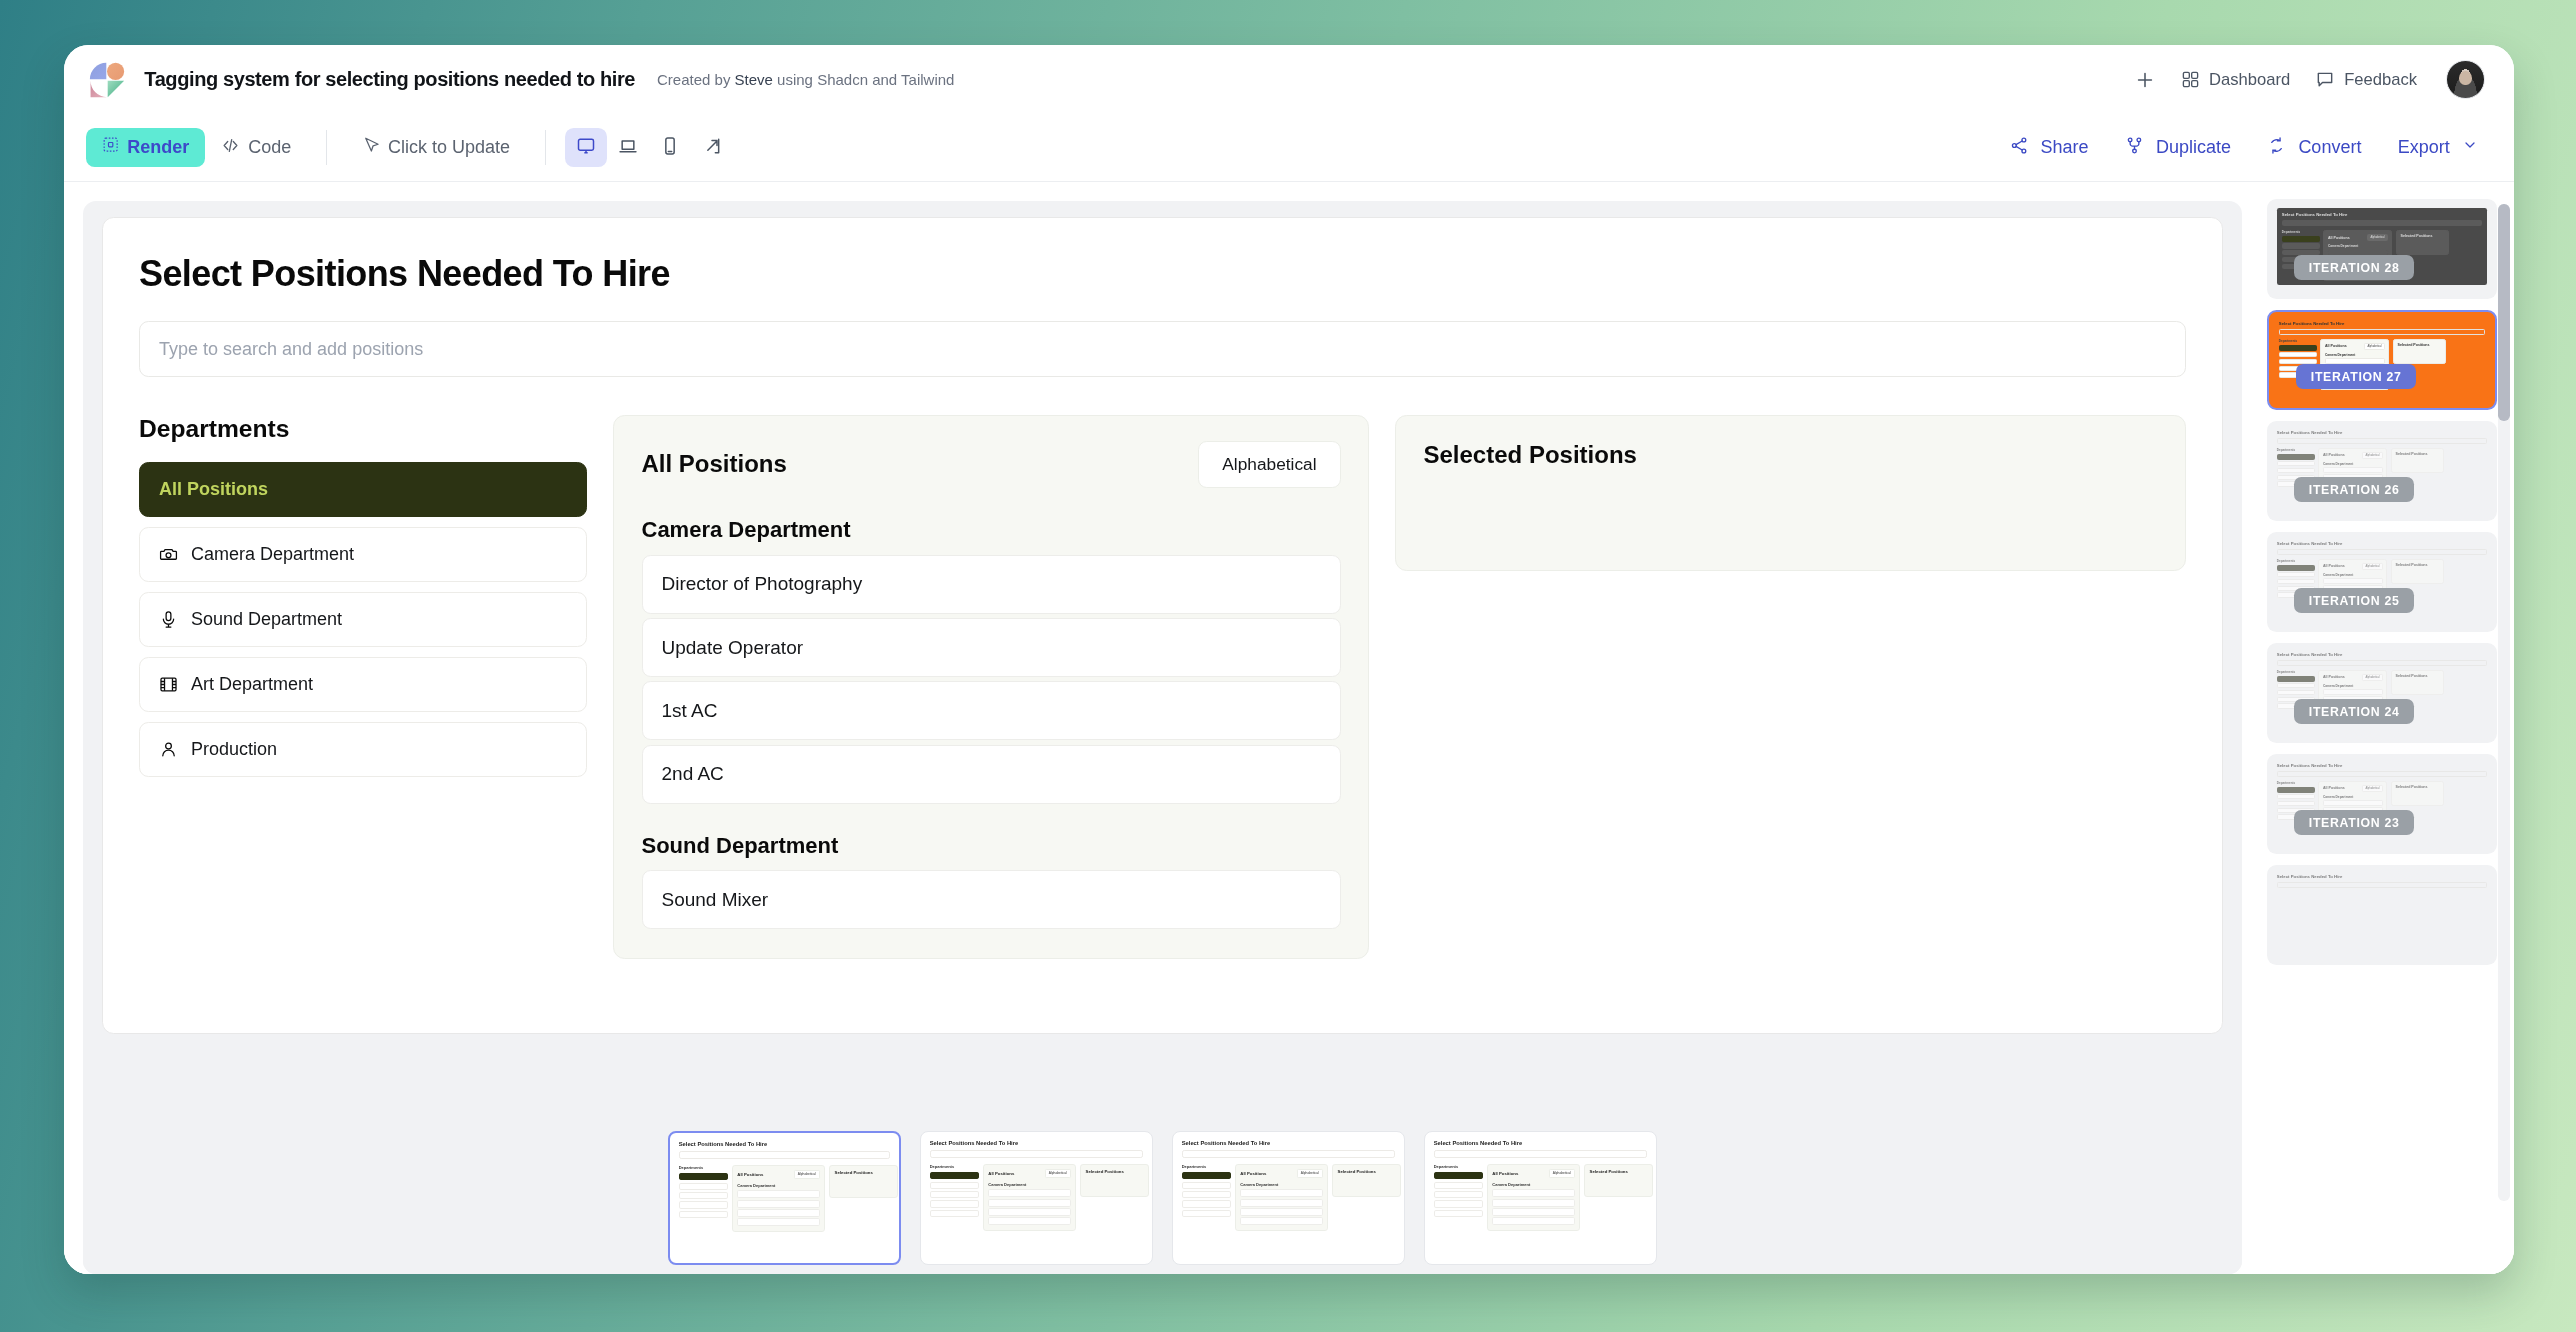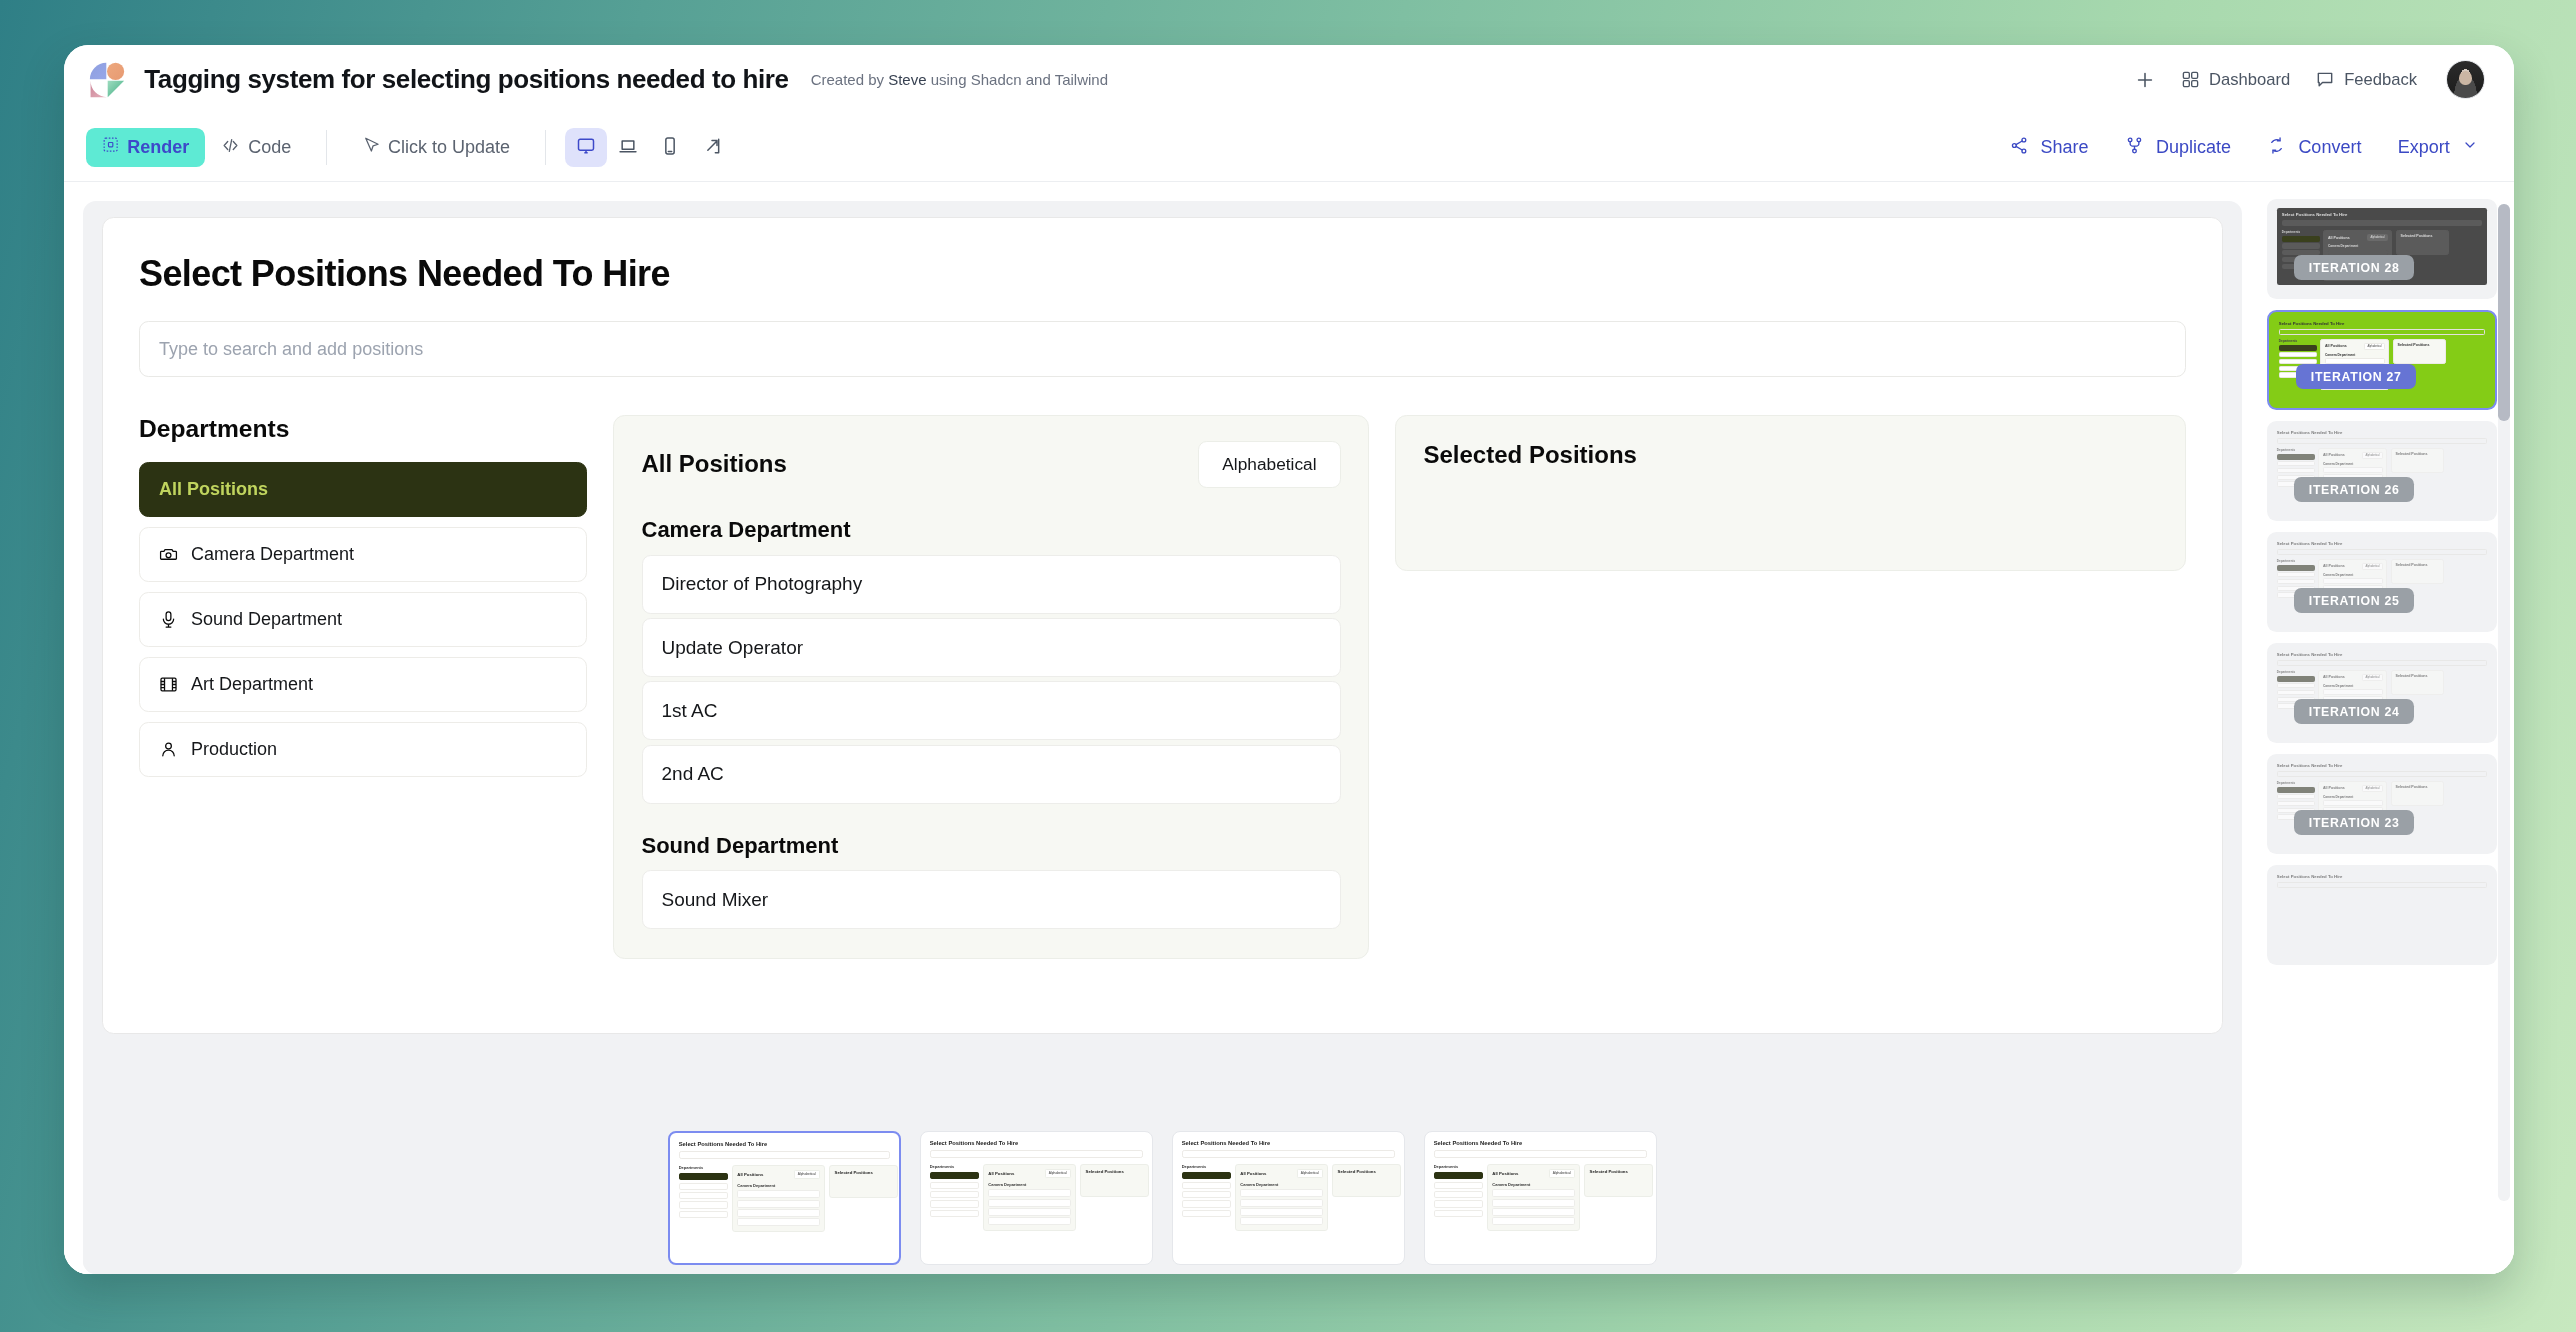--- a/index.html
+++ b/index.html
@@ -28,21 +28,21 @@
   
   .titlebar {
     height: 69px; flex: 0 0 69px;
     display: flex; align-items: center;
     padding: 0 29px 0 23px;
     background: #fff;
   }
   .logo { width: 40px; height: 40px; flex: 0 0 40px; margin-right: 17.3px; position: relative; }
   .logo svg { display: block; }
   .app-title {
-    font-size: 26px; font-weight: 700; color: #111418;
+    font-size: 20px; font-weight: 700; color: #111418;
     letter-spacing: -0.4px; white-space: nowrap;
   }
   .subtitle {
     margin-left: 22px; font-size: 15px; color: #6b7280; white-space: nowrap;
   }
   .subtitle b { color: #374151; font-weight: 400; }
   .tb-spacer { flex: 1 1 auto; }
   .tb-right { display: flex; align-items: center; gap: 24.6px; }
   .tb-btn {
     display: flex; align-items: center; gap: 9.4px;
@@ -222,21 +222,21 @@
     position: absolute; right: 0; top: 0;
     width: 11.6px; height: 217px;
     background: #b6bac4; border-radius: 5.8px;
   }
   .iter-card {
     width: 230px; height: 100px;
     background: #f1f2f4; border-radius: 9.4px;
     margin-bottom: 11px; position: relative; overflow: hidden;
     cursor: pointer; padding: 8.7px 10px;
   }
-  .iter-card.active { background: #84cc16; border: 2.2px solid #7c8cf0; }
+  .iter-card.active { background: #f97316; border: 2.2px solid #7c8cf0; }
   .iter-badge {
     position: absolute; left: 27.5px; bottom: 19px;
     background: #9aa0a6; color: #fff;
     font-size: 12.3px; font-weight: 700; letter-spacing: 0.7px;
     padding: 5.8px 14.5px; border-radius: 7.2px;
   }
   .iter-card.active .iter-badge { background: #6674d4; }
   .mini { transform-origin: top left; }
   .mini-dark { background: #4a4a4a; border-radius: 2.2px; padding: 4.3px 5px; }
   .m-title { font-size: 4.3px; font-weight: 800; color: #333; margin-bottom: 2.9px; }

